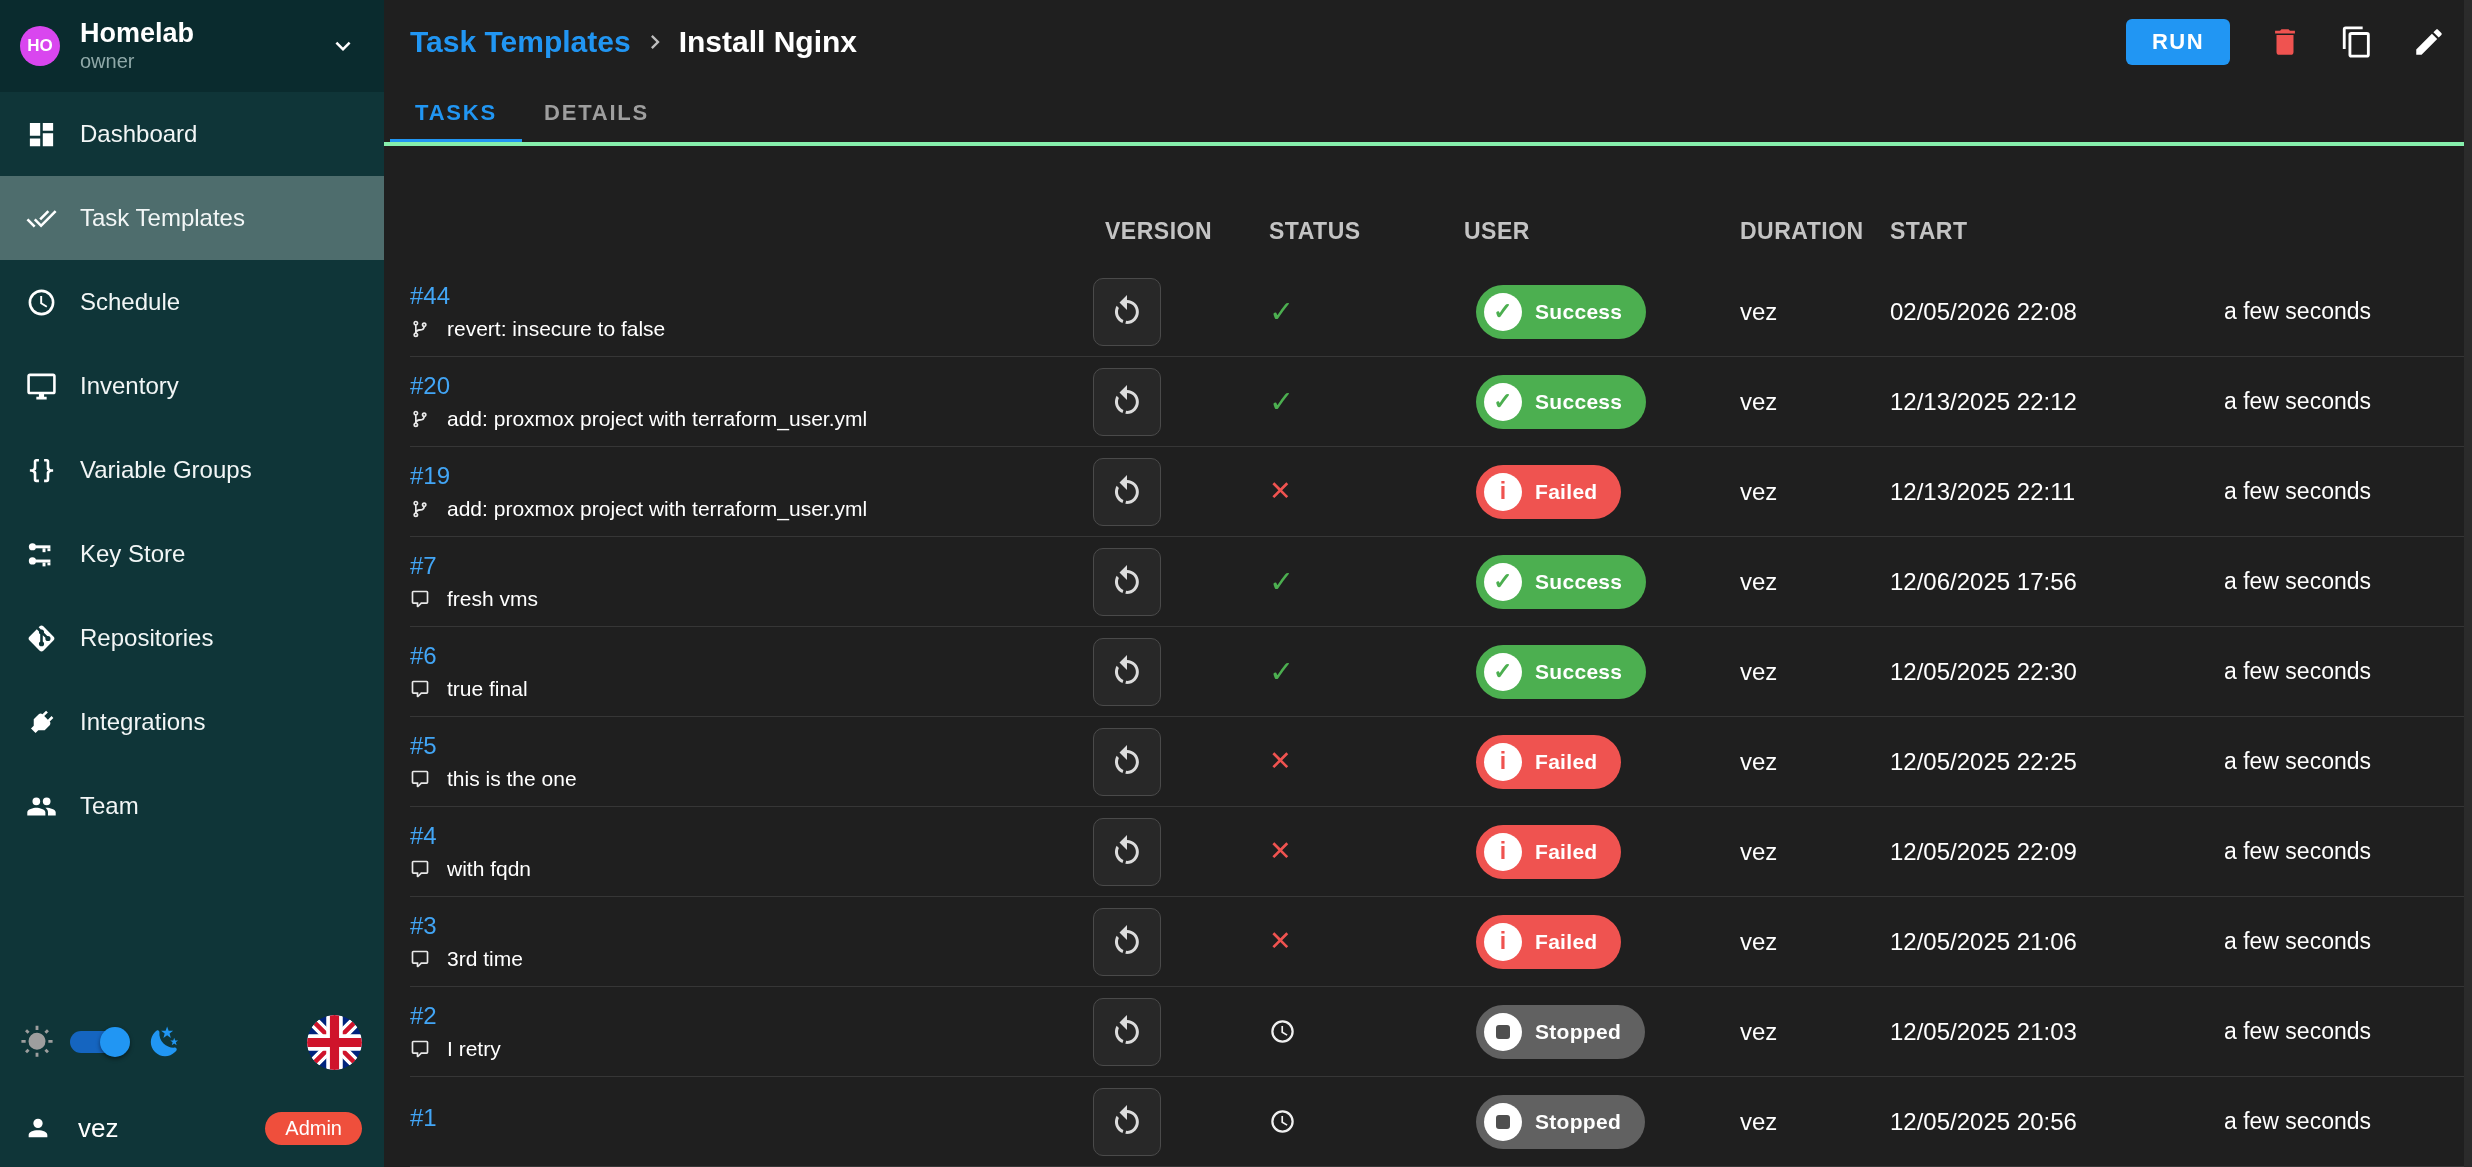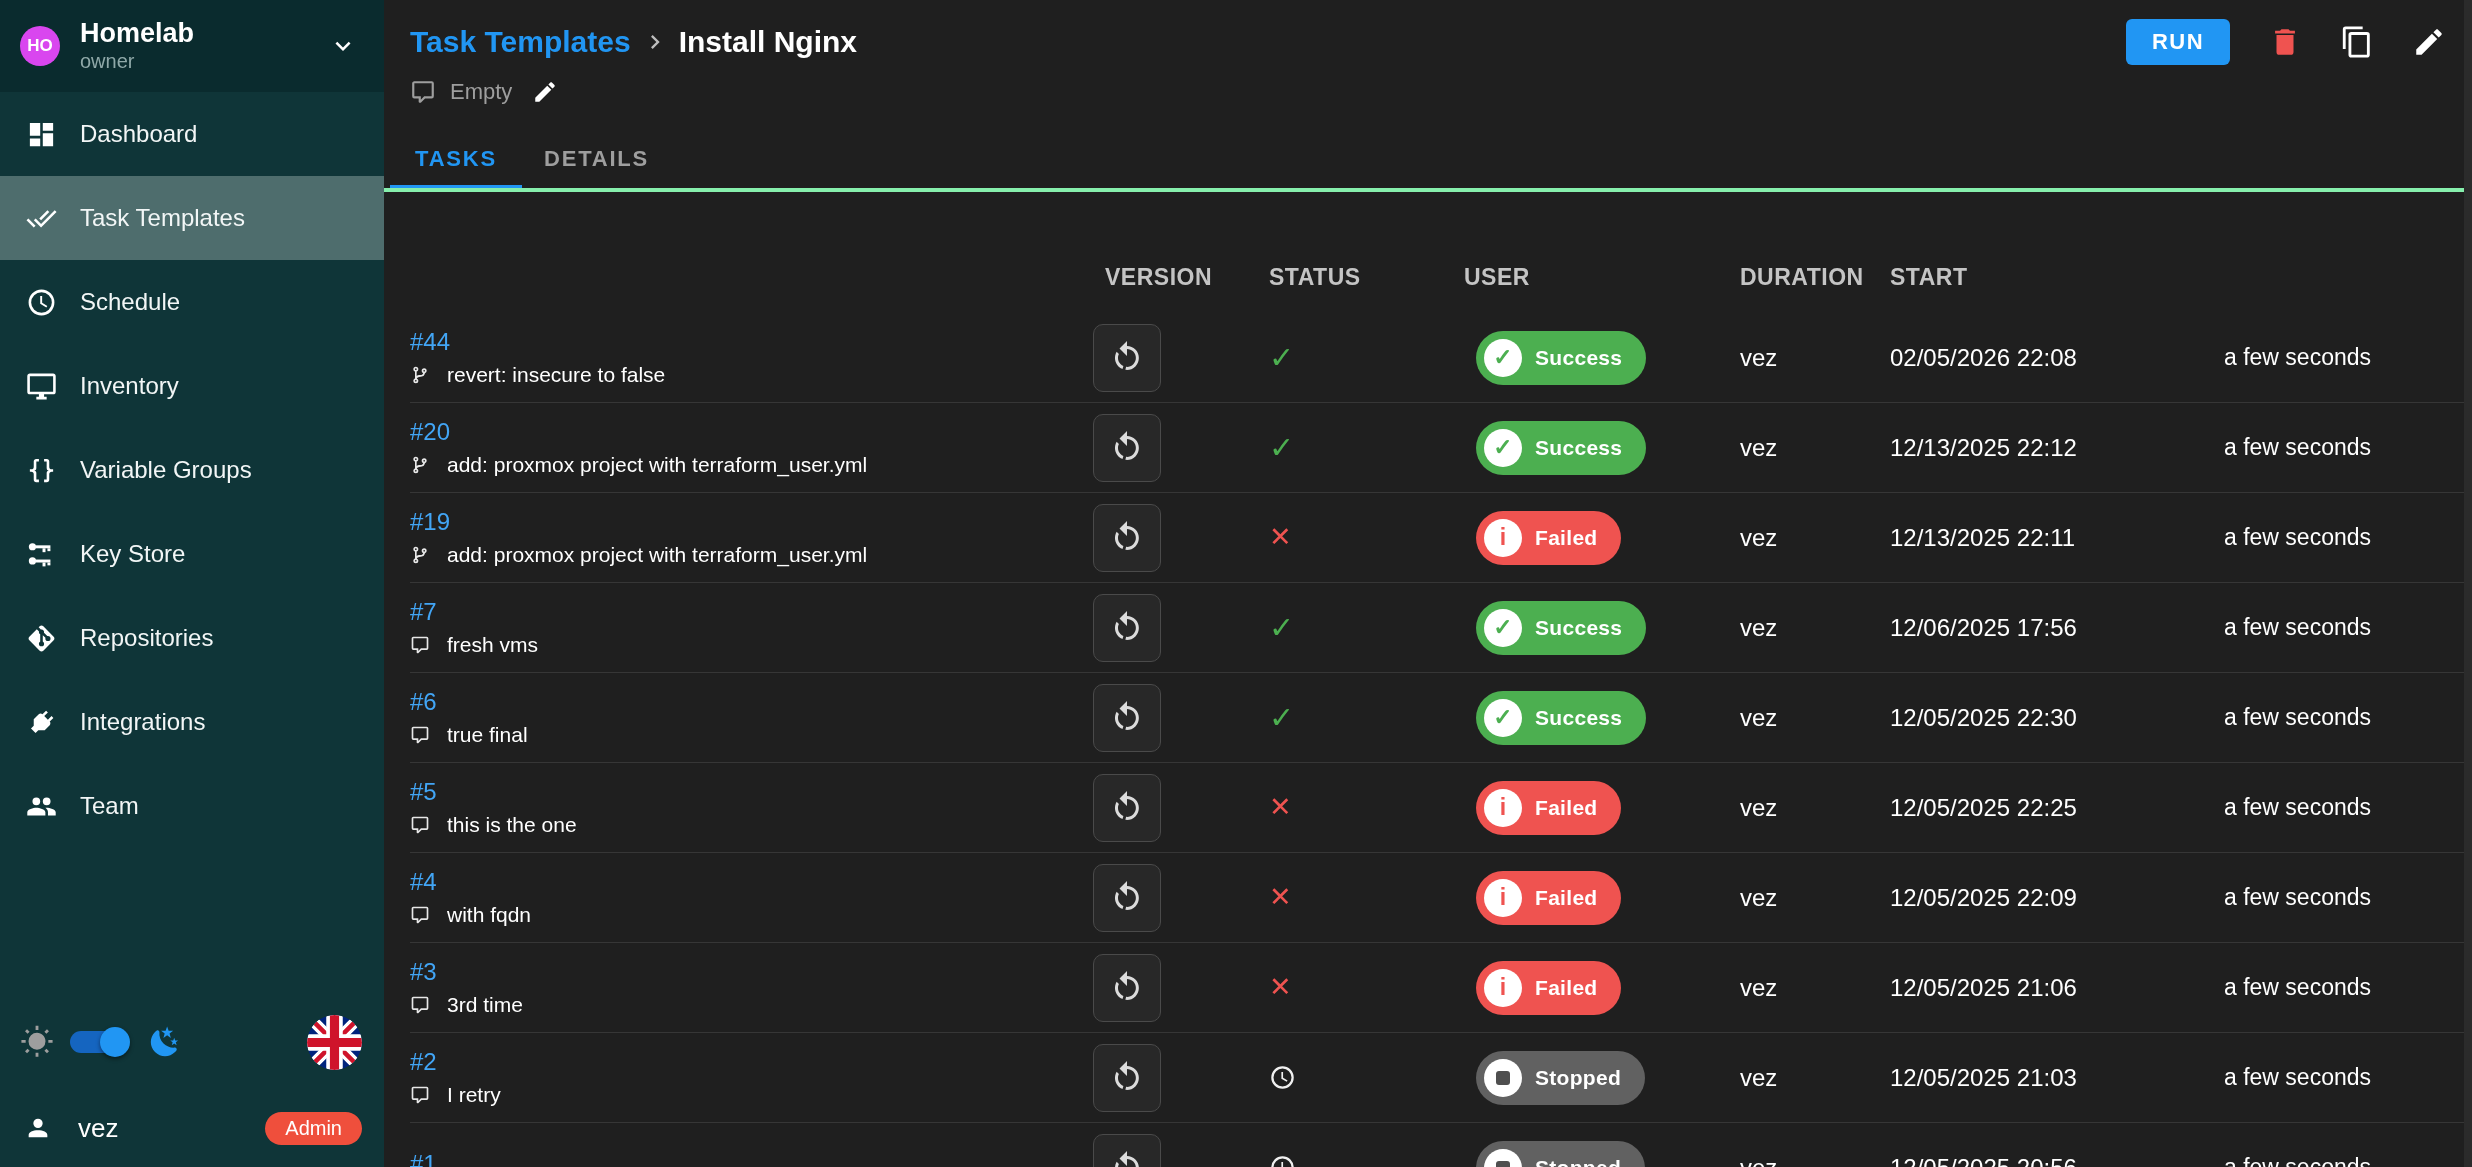--- a/index.html
+++ b/index.html
@@ -277,33 +277,20 @@
             </svg>
         </button>
         <button class="icon-btn">
           <svg viewBox="0 0 24 24">
               <path fill="currentColor" d="M20.71,7.04C21.1,6.65 21.1,6 20.71,5.63L18.37,3.29C18,2.9 17.35,2.9 16.96,3.29L15.12,5.12L18.87,8.87M3,17.25V21H6.75L17.81,9.93L14.06,6.18L3,17.25Z"></path>
             </svg>
         </button>
       </div>
     </div>
 
-    <div class="desc-row">
-      <span class="desc-icon">
-        <svg viewBox="0 0 24 24">
-            <path fill="currentColor" d="M9,22A1,1 0 0,1 8,21V18H4A2,2 0 0,1 2,16V4C2,2.89 2.9,2 4,2H20A2,2 0 0,1 22,4V16A2,2 0 0,1 20,18H13.9L10.2,21.71C10,21.9 9.75,22 9.5,22H9M10,16V19.08L13.08,16H20V4H4V16H10Z"></path>
-          </svg>
-      </span>
-      <span class="desc-text">Empty</span>
-      <button class="desc-edit">
-        <svg viewBox="0 0 24 24">
-            <path fill="currentColor" d="M20.71,7.04C21.1,6.65 21.1,6 20.71,5.63L18.37,3.29C18,2.9 17.35,2.9 16.96,3.29L15.12,5.12L18.87,8.87M3,17.25V21H6.75L17.81,9.93L14.06,6.18L3,17.25Z"></path>
-          </svg>
-      </button>
-    </div>
 
     <div class="tabs-row">
       <div class="tab active">TASKS</div>
       <div class="tab">DETAILS</div>
     </div>
 
     <div class="grid thead">
       <div></div>
       <div style="padding-left:12px">VERSION</div>
       <div style="padding-left:12px">STATUS</div>

